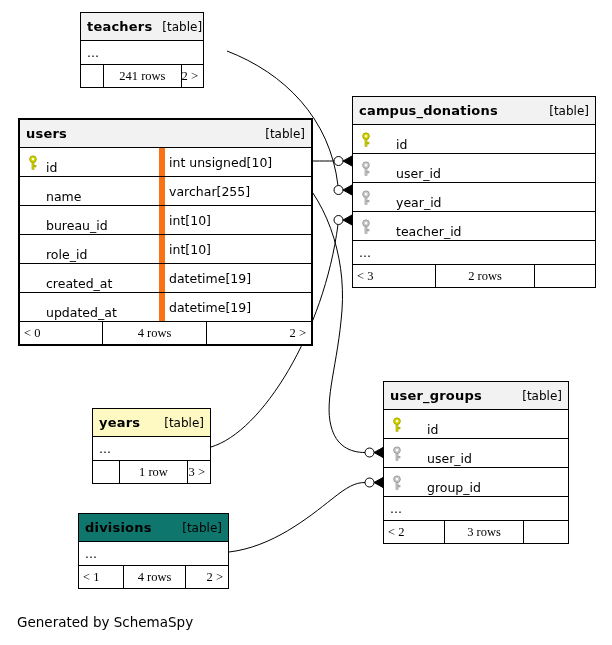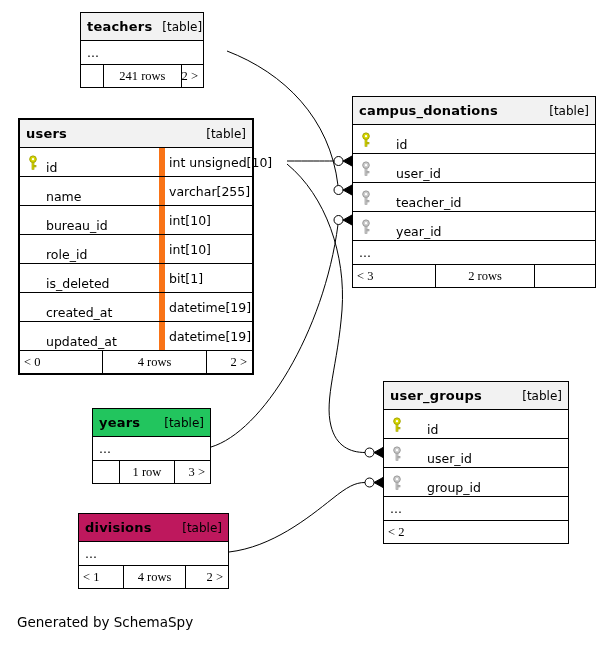--- a/index.html
+++ b/index.html
@@ -68,21 +68,21 @@
           <span class="t-name">teachers</span>
           <span class="t-badge">[table]</span>
         </div>
         <div class="t-row t-ellipsis">...</div>
         <div class="t-foot">
           <span class="f-cell f-left" style="width:23px"></span>
           <span class="f-cell f-mid" style="width:82px">241 rows</span>
           <span class="f-cell f-right">2 &gt;</span>
         </div>
       </div>
-      <div class="table emph two-col" style="left: 18px; top: 118px; width: 236px;">
+      <div class="table emph two-col" style="left: 18px; top: 118px; width: 295px;">
         <div class="t-head" style="background:#f2f2f2">
           <span class="t-name">users</span>
           <span class="t-badge">[table]</span>
         </div>
         <div class="t-row">
           <span class="keyslot">
             <svg class="key" width="11" height="15" viewBox="0 0 11 15">
               <circle cx="5" cy="4.2" r="3.3" fill="#d9d900" stroke="#a3a300" stroke-width="1"></circle>
               <rect x="4" y="7.2" width="2" height="7.1" fill="#d9d900" stroke="#a3a300" stroke-width="0.7"></rect>
               <rect x="6" y="10.4" width="2" height="1.5" fill="#d9d900" stroke="#a3a300" stroke-width="0.7"></rect>
@@ -102,25 +102,20 @@
           <span class="c-name">bureau_id</span>
           <span class="c-type">int[10]</span>
         </div>
         <div class="t-row">
           <span class="keyslot"></span>
           <span class="c-name">role_id</span>
           <span class="c-type">int[10]</span>
         </div>
         <div class="t-row">
           <span class="keyslot"></span>
-          <span class="c-name">is_deleted</span>
-          <span class="c-type">bit[1]</span>
-        </div>
-        <div class="t-row">
-          <span class="keyslot"></span>
           <span class="c-name">created_at</span>
           <span class="c-type">datetime[19]</span>
         </div>
         <div class="t-row">
           <span class="keyslot"></span>
           <span class="c-name">updated_at</span>
           <span class="c-type">datetime[19]</span>
         </div>
         <div class="t-foot">
           <span class="f-cell f-left" style="width:82px">&lt; 0</span>
@@ -157,32 +152,32 @@
         </div>
         <div class="t-row">
           <span class="keyslot">
             <svg class="key" width="11" height="15" viewBox="0 0 11 15">
               <circle cx="5" cy="4.2" r="3.3" fill="#cccccc" stroke="#999999" stroke-width="1"></circle>
               <rect x="4" y="7.2" width="2" height="7.1" fill="#cccccc" stroke="#999999" stroke-width="0.7"></rect>
               <rect x="6" y="10.4" width="2" height="1.5" fill="#cccccc" stroke="#999999" stroke-width="0.7"></rect>
               <circle cx="5" cy="4.2" r="1.15" fill="#ffffff"></circle>
             </svg>
           </span>
+          <span class="c-name">year_id</span>
+        </div>
+        <div class="t-row">
+          <span class="keyslot">
+            <svg class="key" width="11" height="15" viewBox="0 0 11 15">
+              <circle cx="5" cy="4.2" r="3.3" fill="#cccccc" stroke="#999999" stroke-width="1"></circle>
+              <rect x="4" y="7.2" width="2" height="7.1" fill="#cccccc" stroke="#999999" stroke-width="0.7"></rect>
+              <rect x="6" y="10.4" width="2" height="1.5" fill="#cccccc" stroke="#999999" stroke-width="0.7"></rect>
+              <circle cx="5" cy="4.2" r="1.15" fill="#ffffff"></circle>
+            </svg>
+          </span>
           <span class="c-name">teacher_id</span>
-        </div>
-        <div class="t-row">
-          <span class="keyslot">
-            <svg class="key" width="11" height="15" viewBox="0 0 11 15">
-              <circle cx="5" cy="4.2" r="3.3" fill="#cccccc" stroke="#999999" stroke-width="1"></circle>
-              <rect x="4" y="7.2" width="2" height="7.1" fill="#cccccc" stroke="#999999" stroke-width="0.7"></rect>
-              <rect x="6" y="10.4" width="2" height="1.5" fill="#cccccc" stroke="#999999" stroke-width="0.7"></rect>
-              <circle cx="5" cy="4.2" r="1.15" fill="#ffffff"></circle>
-            </svg>
-          </span>
-          <span class="c-name">year_id</span>
         </div>
         <div class="t-row t-ellipsis">...</div>
         <div class="t-foot">
           <span class="f-cell f-left" style="width:82px">&lt; 3</span>
           <span class="f-cell f-mid" style="width:100px">2 rows</span>
           <span class="f-cell f-right"></span>
         </div>
       </div>
       <div class="table" style="left: 383px; top: 381px; width: 186px;">
         <div class="t-head" style="background:#f2f2f2">
@@ -218,37 +213,38 @@
               <rect x="4" y="7.2" width="2" height="7.1" fill="#cccccc" stroke="#999999" stroke-width="0.7"></rect>
               <rect x="6" y="10.4" width="2" height="1.5" fill="#cccccc" stroke="#999999" stroke-width="0.7"></rect>
               <circle cx="5" cy="4.2" r="1.15" fill="#ffffff"></circle>
             </svg>
           </span>
           <span class="c-name">group_id</span>
         </div>
         <div class="t-row t-ellipsis">...</div>
         <div class="t-foot">
           <span class="f-cell f-left" style="width:60px">&lt; 2</span>
+          <span class="f-cell f-mid" style="width:80px">3 rows</span>
           <span class="f-cell f-right"></span>
         </div>
       </div>
       <div class="table" style="left: 92px; top: 408px; width: 119px;">
-        <div class="t-head" style="background:#22c55e">
+        <div class="t-head" style="background:#fef9c3">
           <span class="t-name">years</span>
           <span class="t-badge">[table]</span>
         </div>
         <div class="t-row t-ellipsis">...</div>
         <div class="t-foot">
           <span class="f-cell f-left" style="width:26px"></span>
-          <span class="f-cell f-mid" style="width:56px">1 row</span>
+          <span class="f-cell f-mid" style="width:69px">1 row</span>
           <span class="f-cell f-right">3 &gt;</span>
         </div>
       </div>
       <div class="table" style="left: 78px; top: 513px; width: 151px;">
-        <div class="t-head" style="background:#be185d">
+        <div class="t-head" style="background:#0f766e">
           <span class="t-name">divisions</span>
           <span class="t-badge">[table]</span>
         </div>
         <div class="t-row t-ellipsis">...</div>
         <div class="t-foot">
           <span class="f-cell f-left" style="width:44px">&lt; 1</span>
           <span class="f-cell f-mid" style="width:63px">4 rows</span>
           <span class="f-cell f-right">2 &gt;</span>
         </div>
       </div>

